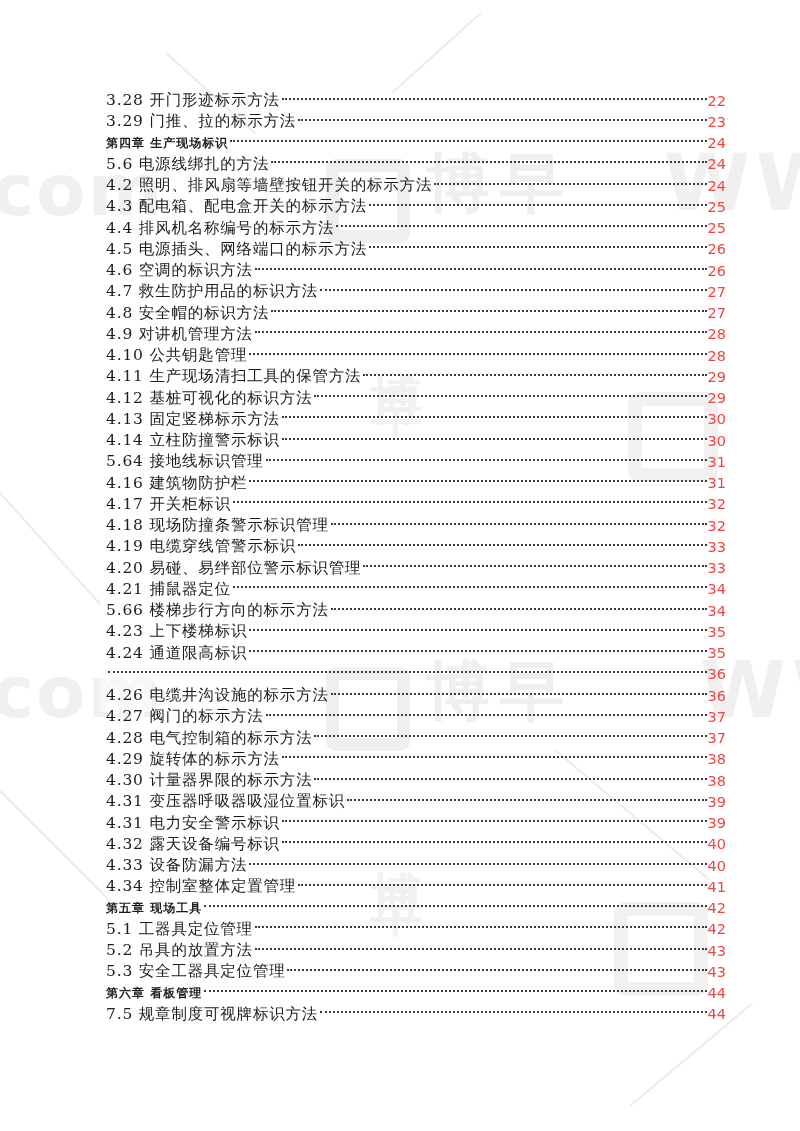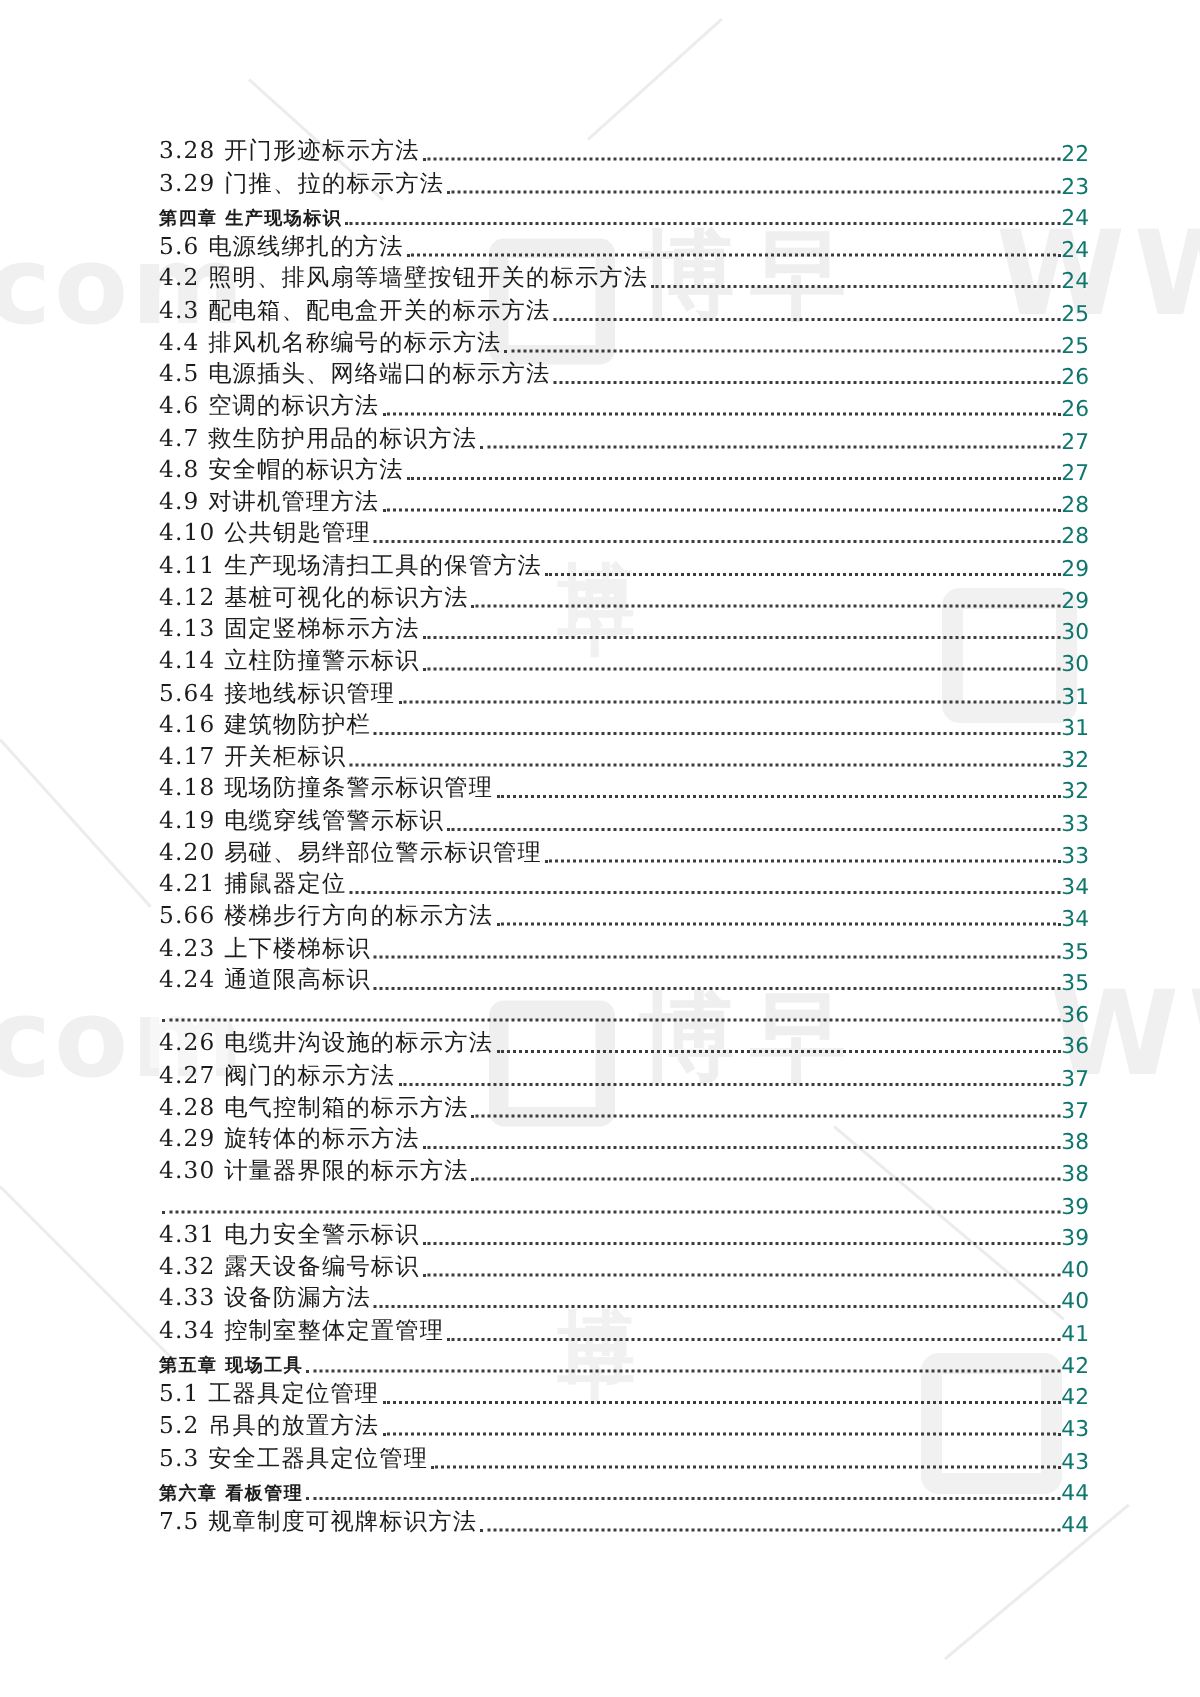--- a/index.html
+++ b/index.html
@@ -33,38 +33,38 @@
     position:absolute;height:2px;background:#ececec;transform-origin:left center;
   }
   .wm-fade{
     position:absolute;background:rgba(255,255,255,0.45);
   }
   
   .toc{
     position:absolute;left:106px;top:90px;width:620px;z-index:1;
   }
   .toc-row{
-    display:flex;align-items:flex-end;
+    display:flex;align-items:center;
     height:21.25px;
     font-size:15.5px;color:#1c1c1c;
     white-space:nowrap;
   }
   .toc-row .label{
     flex:0 0 auto;letter-spacing:0.8px;
   }
   .toc-row.chapter .label{
     font-weight:bold;font-size:12px;letter-spacing:1px;
   }
   .toc-row .leader{
     flex:1 1 auto;min-width:12px;
     border-bottom:2px dotted #3c3c3c;
     margin:0 1px 4px 2px;
   }
   .toc-row .pagenum{
-    flex:0 0 auto;font-size:14.5px;color:#0f766e;
+    flex:0 0 auto;font-size:14.5px;color:#ef4444;
     font-family:"DejaVu Sans","Liberation Sans",sans-serif;
   }
 </style>
 </head>
 <body>
 
 <div class="wm-layer">
 
   <div class="wm wm-left" style="left:-38px;top:148px;">.com</div>
   <div class="wm" style="left:326px;top:140px;">
@@ -254,20 +254,21 @@
     <span class="label">4.29 旋转体的标示方法</span>
     <span class="leader"></span>
     <span class="pagenum">38</span>
   </div>
     <div class="toc-row">
     <span class="label">4.30 计量器界限的标示方法</span>
     <span class="leader"></span>
     <span class="pagenum">38</span>
   </div>
     <div class="toc-row">
+    <span class="label">4.31 变压器呼吸器吸湿位置标识</span>
     <span class="leader"></span>
     <span class="pagenum">39</span>
   </div>
     <div class="toc-row">
     <span class="label">4.31 电力安全警示标识</span>
     <span class="leader"></span>
     <span class="pagenum">39</span>
   </div>
     <div class="toc-row">
     <span class="label">4.32 露天设备编号标识</span>

